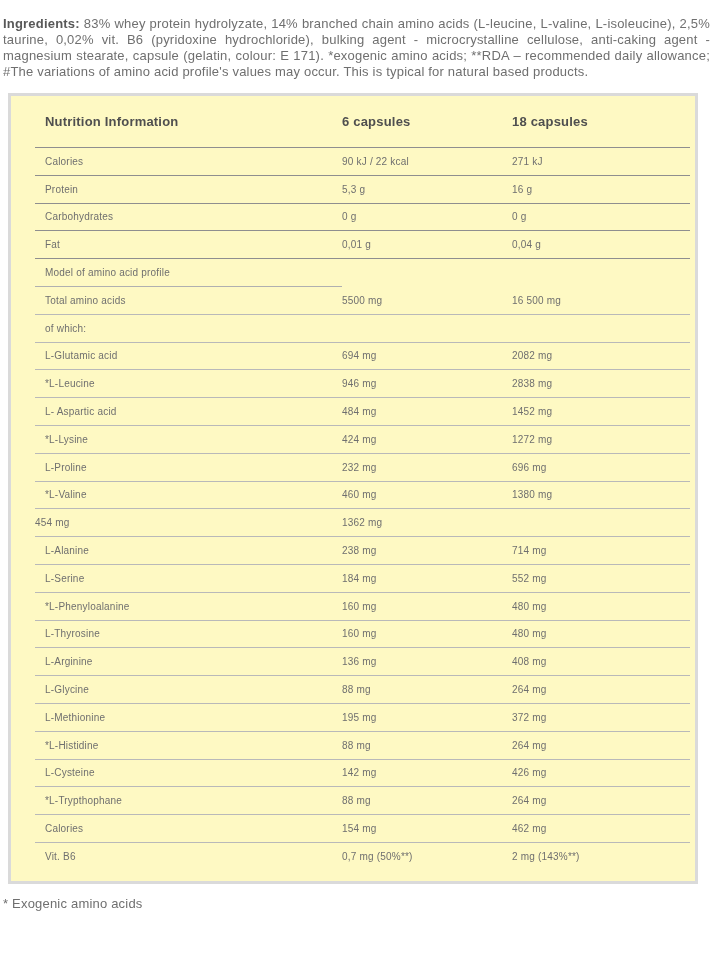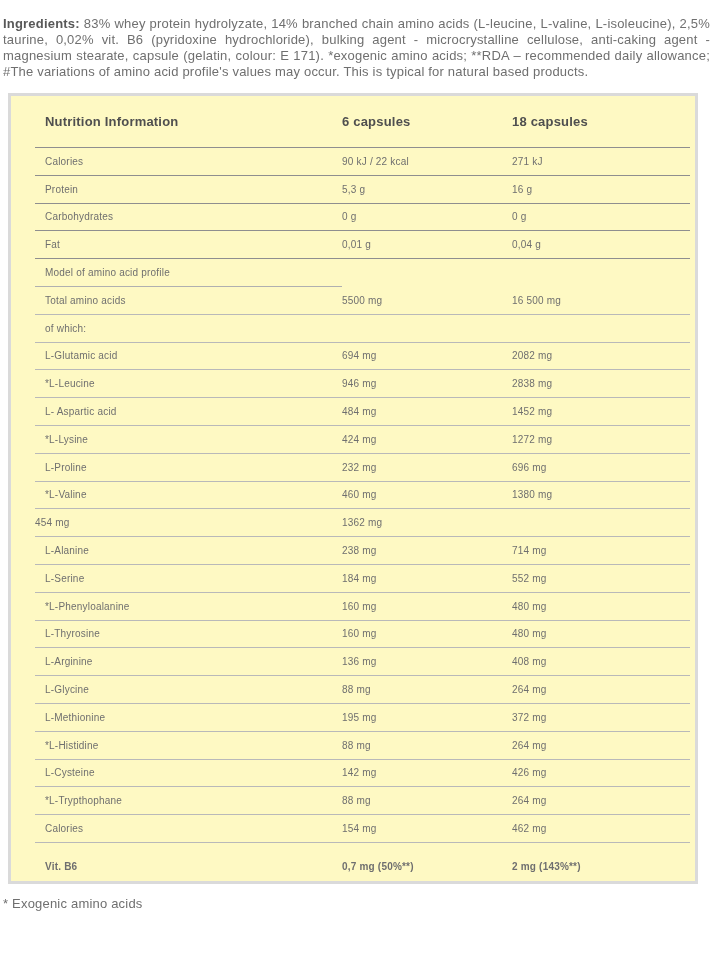--- a/index.html
+++ b/index.html
@@ -58,21 +58,21 @@
   .row .c1,.thead .c1{padding-left:10px;}
   
   .row.partial{border-bottom:none;}
   .row.partial .c1{
     height:100%;
     display:flex;align-items:center;
     border-bottom:1px solid #b0b0b0;
   }
   
   .row.last{border-bottom:none;height:38px;align-items:start;}
-  .row.last > div{margin-top:18px;font-weight:bold;}
+  .row.last > div{margin-top:8px;}
 
   
   .footnotes{margin:8px 0 0 3px;font-size:13px;line-height:24px;letter-spacing:0.2px;color:#6f6f6f;}
 </style>
 </head>
 <body>
 
 <p class="ingredients"><span class="lbl">Ingredients:</span><span> 83% whey protein hydrolyzate, 14% branched chain amino acids (L-leucine, L-valine, L-isoleucine), 2,5% taurine, 0,02% vit. B6 (pyridoxine hydrochloride), bulking agent - microcrystalline cellulose, anti-caking agent - magnesium stearate, capsule (gelatin, colour: E 171). *exogenic amino acids;  **RDA – recommended daily allowance; #The variations of amino acid profile's values may occur. This is typical for natural based products.</span></p>
 
 <div class="nutri-table">

